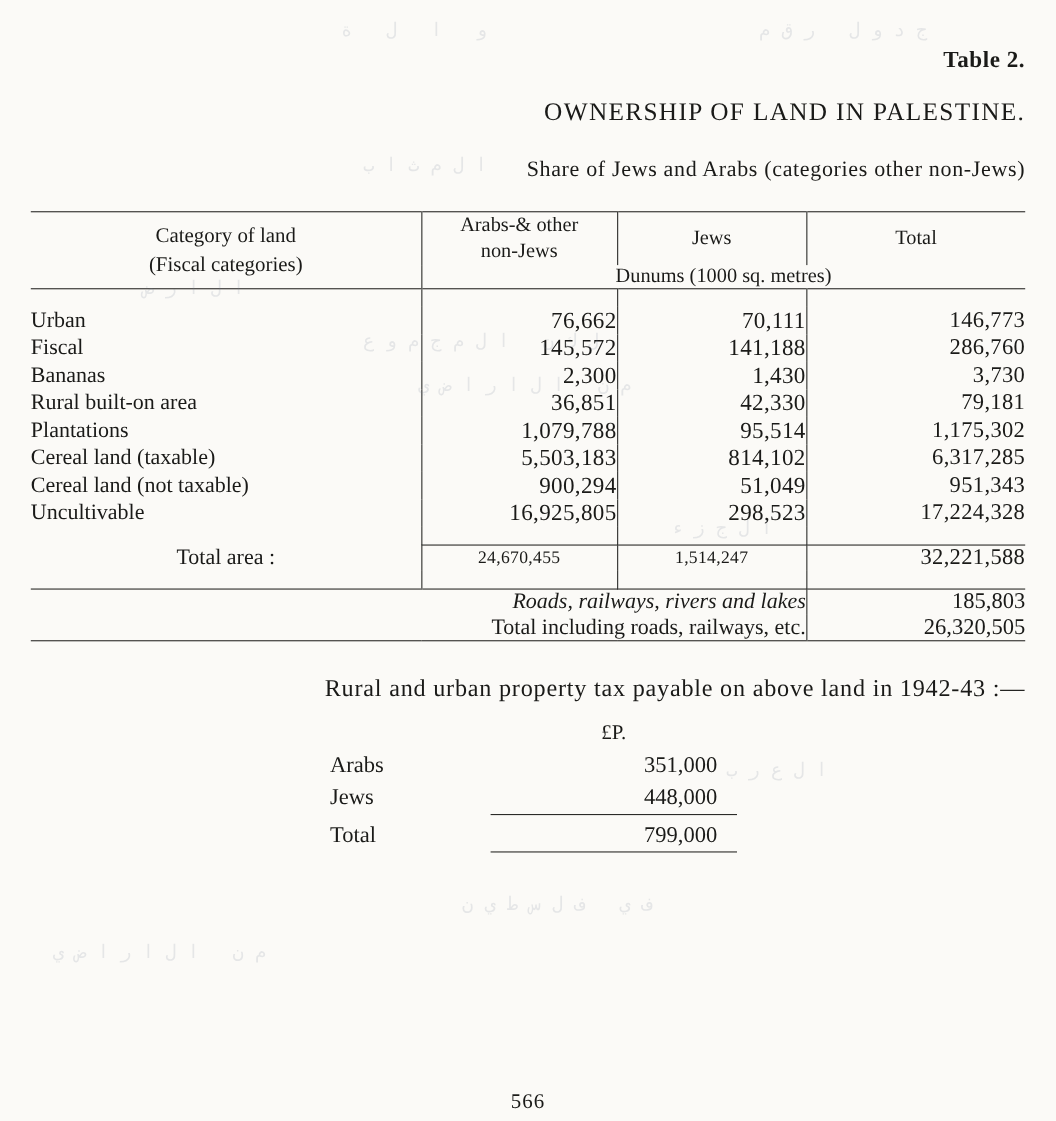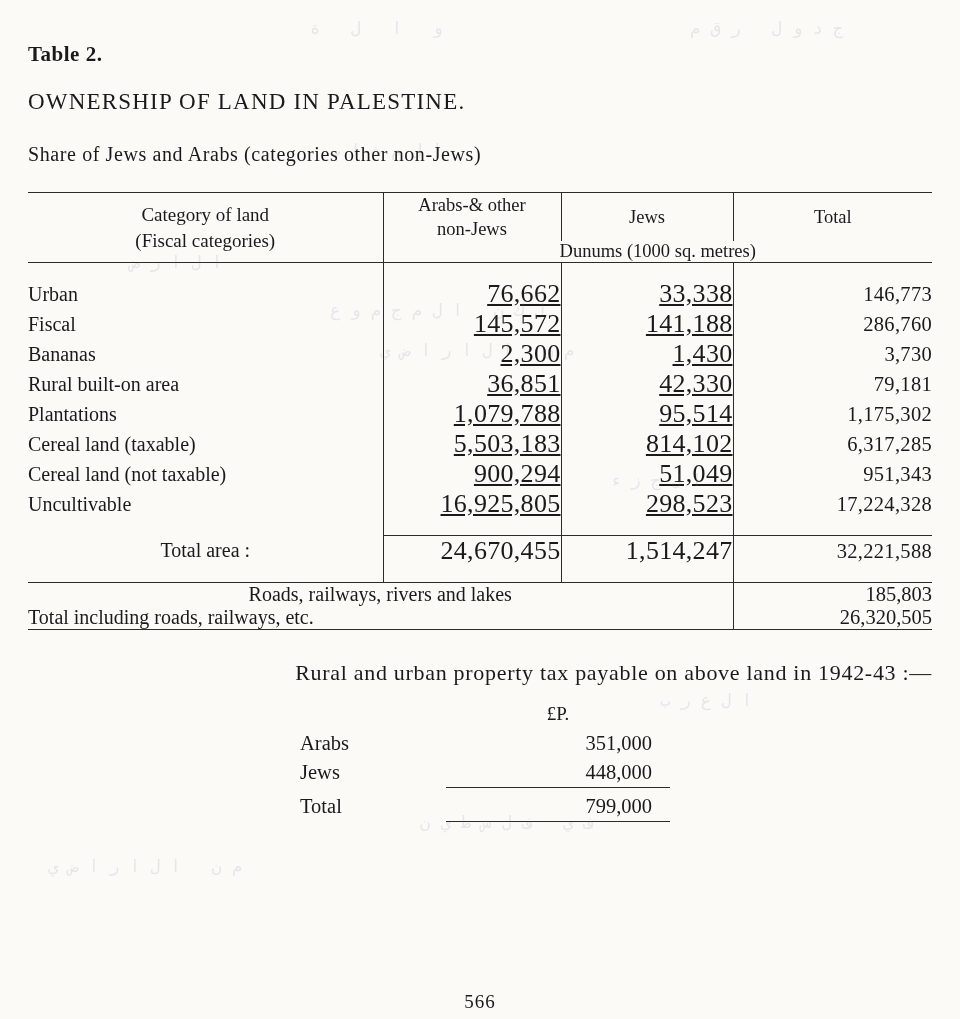--- a/index.html
+++ b/index.html
@@ -28,21 +28,21 @@
     position: absolute;
     color: rgba(120, 130, 150, 0.16);
     font-family: Liberation Mono, monospace;
     font-size: 17px;
     letter-spacing: 1px;
     white-space: pre;
     pointer-events: none;
     user-select: none;
   }
 
-  .title-block { text-align: left; padding-top: 42px; }
+  .title-block { text-align: right; padding-top: 42px; }
   .table-num {
     font-size: 21px;
     font-weight: bold;
     letter-spacing: 0.5px;
   }
   .main-title {
     font-size: 23px;
     letter-spacing: 1.2px;
     margin-top: 22px;
   }
@@ -91,62 +91,62 @@
     padding: 8px 0 9px 0;
   }
   .cat-cell {
     text-align: left;
     font-size: 20px;
     padding: 2.5px 0 2.5px 2px;
     white-space: nowrap;
   }
   .num {
     text-align: right;
-    font-size: 26px;
+    font-size: 21px;
     padding: 2.5px 22px 2.5px 8px;
     letter-spacing: 0.3px;
     white-space: nowrap;
-    text-decoration: underline;
   }
   .num-last {
     text-align: right;
     font-size: 20.5px;
     padding: 2.5px 8px 2.5px 8px;
     letter-spacing: 0.3px;
     white-space: nowrap;
   }
   .spacer-row td { height: 16px; }
   .total-label {
     text-align: center;
     font-size: 20px;
     padding: 9px 30px 9px 0;
     white-space: nowrap;
   }
   .total-num {
-    text-align: right;
-    font-size: 26px;
+    text-align: center;
+    font-size: 16px;
     padding: 9px 22px 9px 8px;
     letter-spacing: 0.3px;
     white-space: nowrap;
   }
   .total-num-last {
     text-align: right;
     font-size: 20.5px;
     padding: 9px 8px 9px 8px;
     letter-spacing: 0.3px;
     white-space: nowrap;
   }
   .foot-label {
-    text-align: center;
+    text-align: right;
     font-size: 20px;
     padding: 7px 0 3px 2px;
     white-space: nowrap;
+    font-style: italic;
   }
   .foot-label-c {
-    text-align: left;
+    text-align: right;
     font-size: 20px;
     padding: 3px 0 7px 0;
     white-space: nowrap;
     font-family: Liberation Serif, serif;
   }
   .foot-num {
     text-align: right;
     font-size: 20.5px;
     padding: 7px 8px 3px 8px;
     white-space: nowrap;
@@ -235,21 +235,21 @@
       <tr class="spacer-row">
           <td></td>
           <td class="vline-l vline-r"></td>
           <td class="vline-r"></td>
           <td></td>
         </tr>
 
       <tr>
         <td class="cat-cell">Urban</td>
         <td class="num vline-l vline-r">76,662</td>
-        <td class="num vline-r">33,338</td>
+        <td class="num vline-r">70,111</td>
         <td class="num-last">146,773</td>
       </tr>
       <tr>
         <td class="cat-cell">Fiscal</td>
         <td class="num vline-l vline-r">145,572</td>
         <td class="num vline-r">141,188</td>
         <td class="num-last">286,760</td>
       </tr>
       <tr>
         <td class="cat-cell">Bananas</td>

